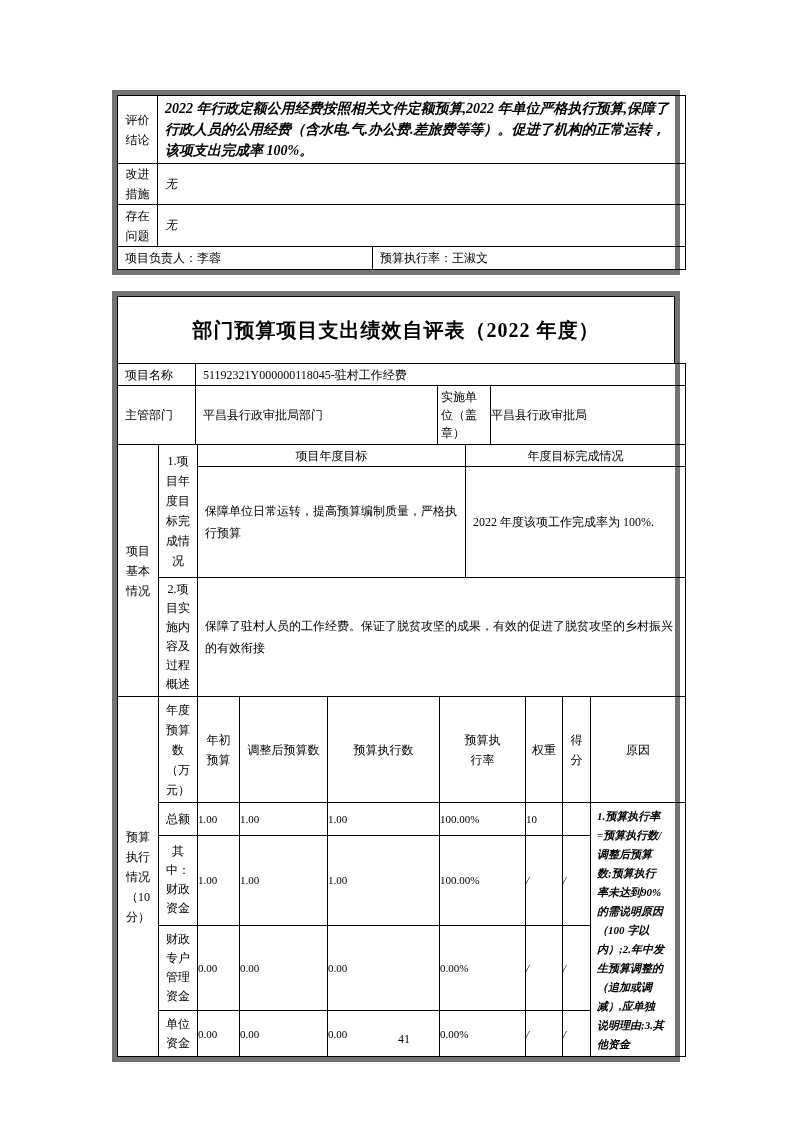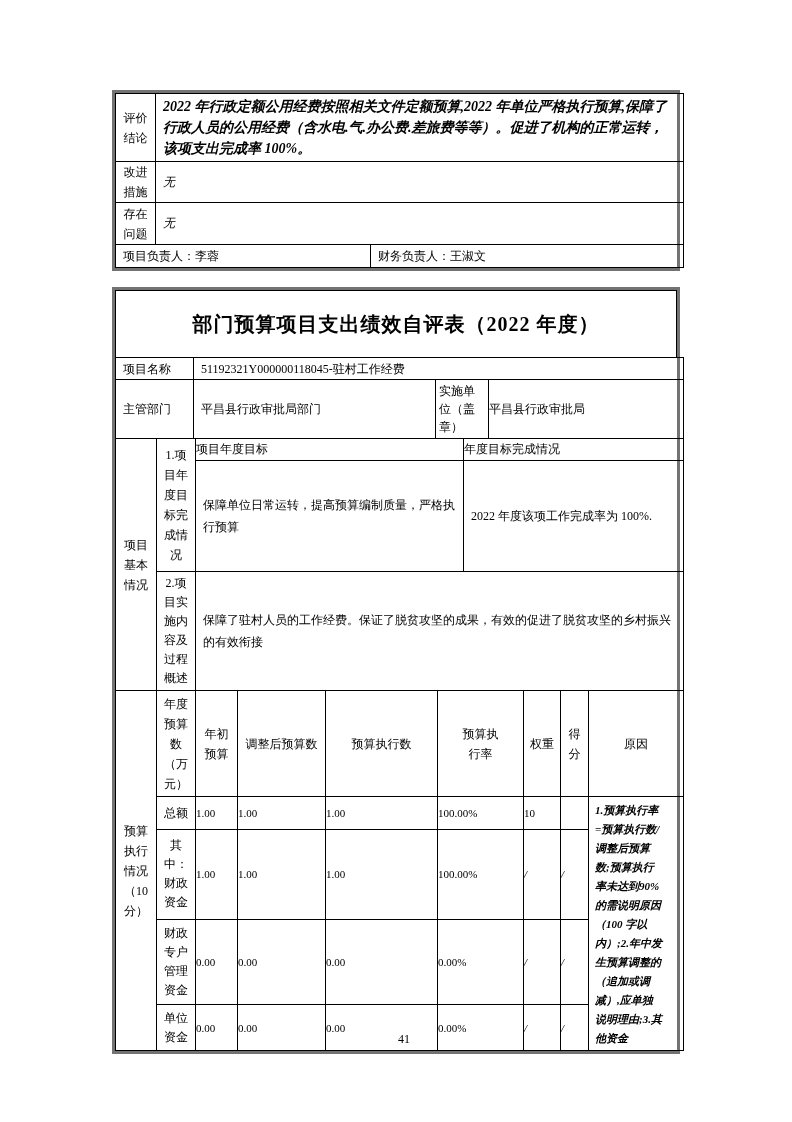--- a/index.html
+++ b/index.html
@@ -4,21 +4,21 @@
 <style>
   * { margin: 0; padding: 0; box-sizing: border-box; }
   html, body { background: #ffffff; }
   body {
     width: 792px; height: 1122px; position: relative;
     font-family: "Liberation Serif", "DejaVu Serif", serif;
     color: #000;
   }
   .content { position: absolute; left: 112px; top: 90px; width: 568px; }
 
-  .twrap { border: 3px solid #737373; }
+  .twrap { border: 5px solid #737373; }
   .t2wrap { margin-top: 16px; }
 
   table { border-collapse: collapse; width: 100%; table-layout: fixed; }
   table + table { margin-top: -1px; }
   td { border: 1px solid #000; font-size: 12px; vertical-align: middle; overflow: hidden; }
 
   .lbl { text-align: center; white-space: pre-line; line-height: 20px; }
   .lbl-sm { line-height: 19px; }
   .val { padding: 2px 7px; line-height: 21px; text-align: left; }
   .center { text-align: left; }
@@ -29,21 +29,21 @@
   .title-cell {
     text-align: center; font-weight: bold; font-size: 20px;
     font-family: "Liberation Serif", "DejaVu Serif", serif;
     letter-spacing: 1px;
   }
   .num { font-size: 11px; }
   .reason-cell {
     vertical-align: top; padding: 4px 21px 2px 6px;
     font-size: 11px; line-height: 19px; text-align: left;
   }
-  .conh { text-align: left; line-height: 20px; font-family: Liberation Mono, monospace; }
+  .conh { text-align: center; line-height: 20px; }
   .pagenum {
     position: absolute; top: 1032px; left: 0; width: 792px;
     text-align: center; font-size: 12px; padding-left: 16px;
   }
 </style>
 </head>
 <body>
 
 <div class="content">
 
@@ -72,21 +72,21 @@
     </tbody>
       </table>
     <table>
       <colgroup>
           <col style="width:255px">
           <col style="width:313px">
         </colgroup>
       <tbody>
           <tr style="height:23px">
         <td class="val" style="line-height:18px">项目负责人：李蓉</td>
-        <td class="val" style="line-height:18px">财务负责人：王淑文</td>
+        <td class="val" style="line-height:18px">预算执行率：王淑文</td>
       </tr>
     </tbody>
       </table>
   </div>
 
   <div class="twrap t2wrap">
 
     <table>
       <tbody>
           <tr style="height:67px">

